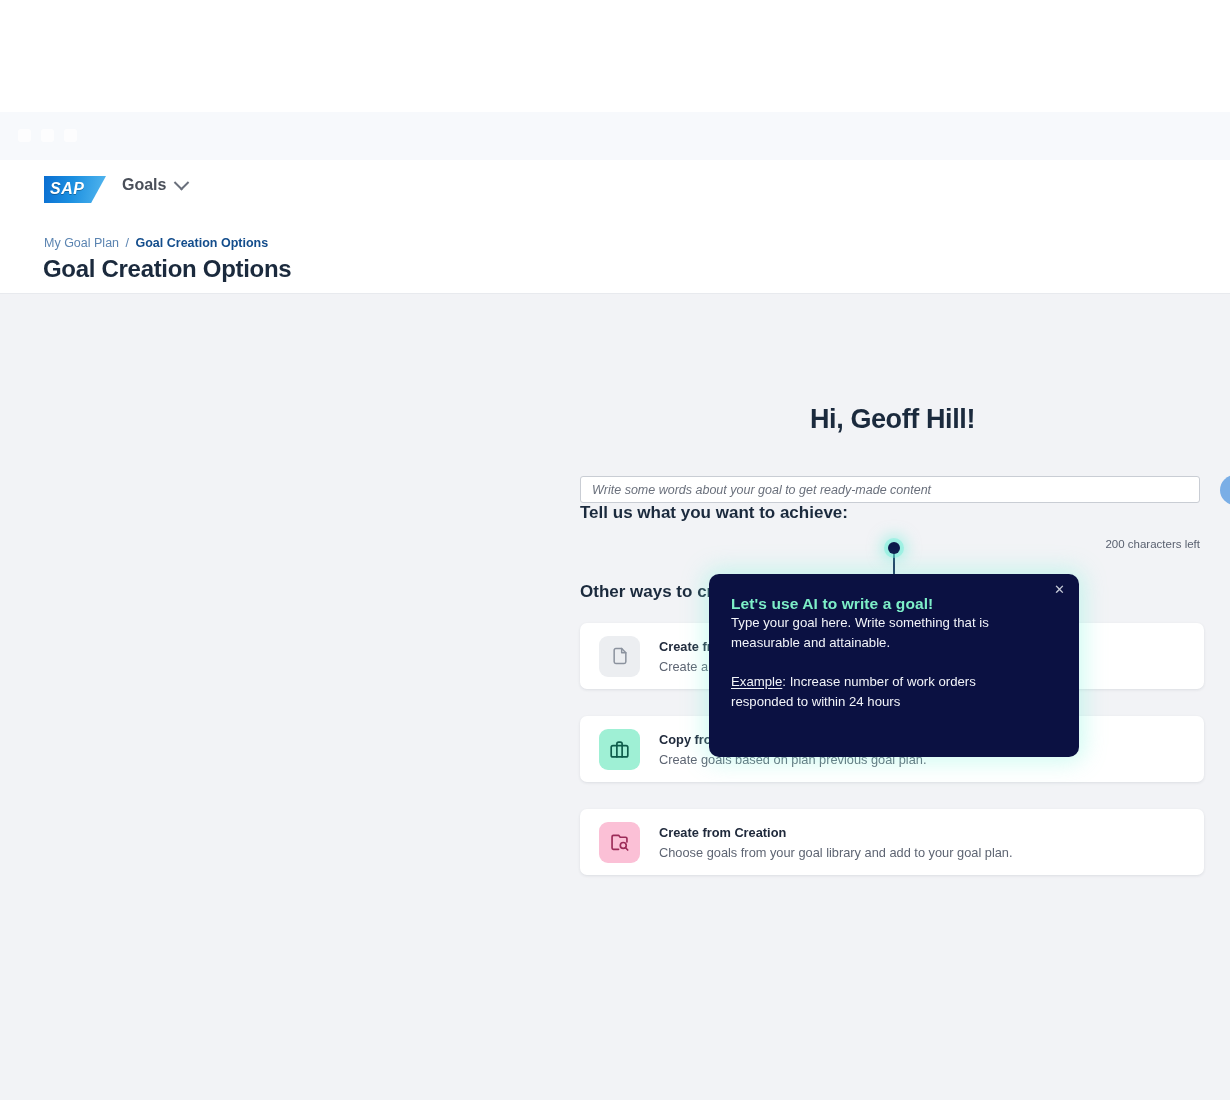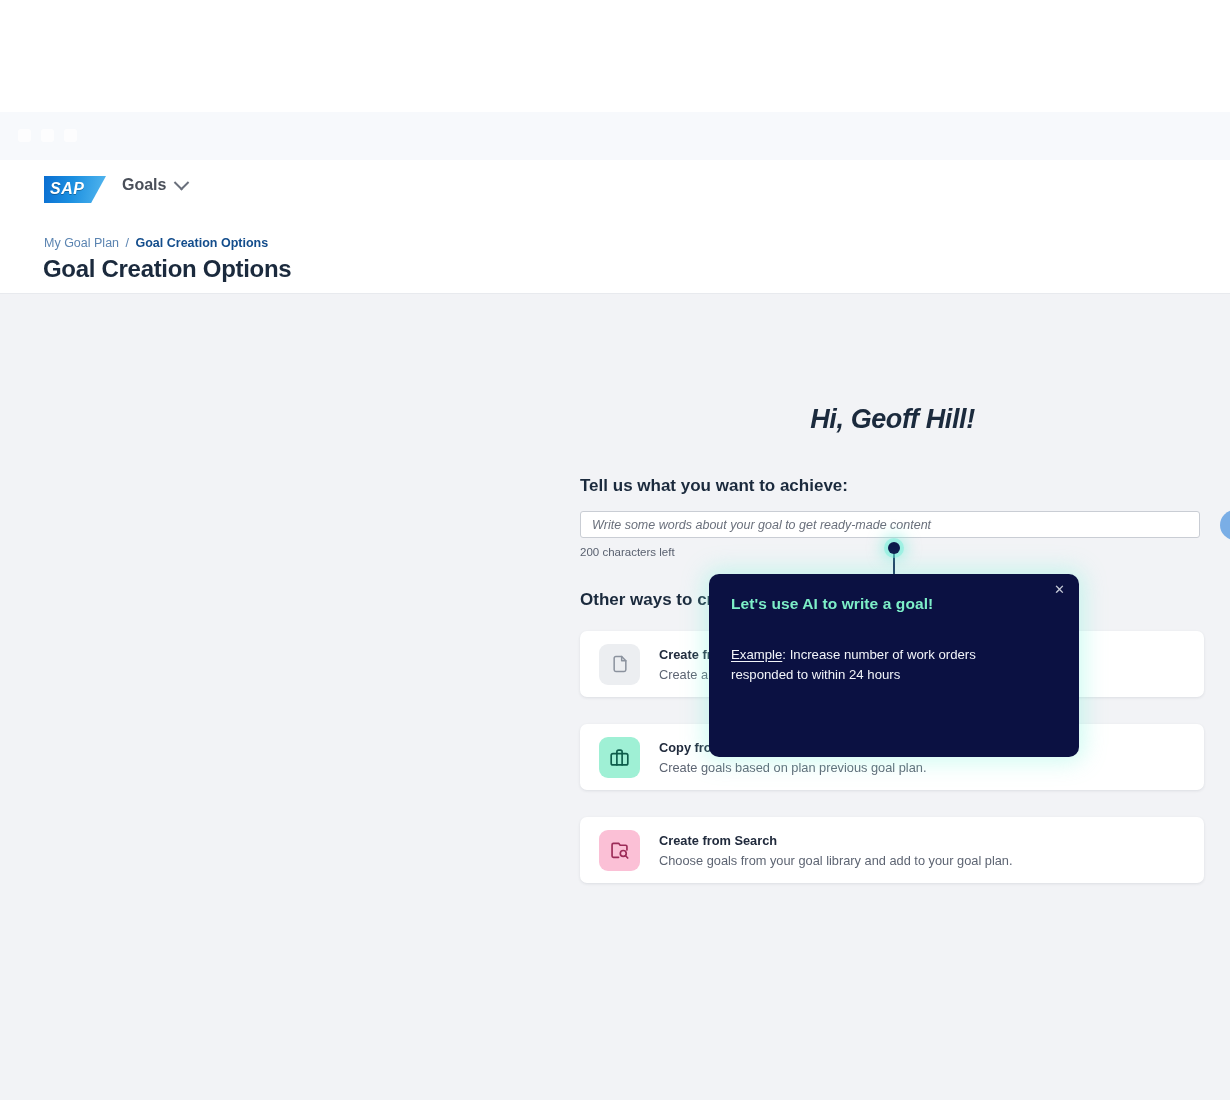--- a/index.html
+++ b/index.html
@@ -137,21 +137,20 @@
     width: 625px;
   }
 
   #greeting {
     text-align: center;
     font-size: 27px;
     font-weight: bold;
     color: #1b2a3d;
     letter-spacing: -0.4px;
     margin-bottom: 41px;
-    font-style: italic;
   }
 
   #prompt-label {
     font-size: 17px;
     font-weight: bold;
     color: #1b2a3d;
     margin-bottom: 15px;
   }
 
   #goal-input-row { position: relative; }
@@ -183,21 +182,21 @@
     left: 10px; top: 10px;
     width: 9px; height: 9px;
     border-top: 2px solid #ffffff;
     border-right: 2px solid #ffffff;
     transform: rotate(45deg);
   }
 
   #char-count {
     margin-top: 8px;
     width: 620px;
-    text-align: left;
+    text-align: right;
     font-size: 11.5px;
     color: #5a6170;
   }
 
   #other-ways-title {
     margin-top: 32px;
     font-size: 17px;
     font-weight: bold;
     color: #1b2a3d;
   }
@@ -287,21 +286,21 @@
     color: #7defc8;
     letter-spacing: .1px;
   }
   #coach-body {
     font-size: 13.2px;
     line-height: 19.5px;
     color: #f2f4f9;
     max-width: 300px;
   }
   #coach-example {
-    margin-top: 32px;
+    margin-top: 20px;
     font-size: 13.2px;
     line-height: 19.5px;
     color: #f2f4f9;
     max-width: 300px;
   }
   #coach-example .lead {
     text-decoration: underline;
     text-underline-offset: 2px;
   }
 </style>
@@ -339,29 +338,29 @@
       <span class="crumb-cur">Goal Creation Options</span>
     </div>
 
     <div id="page-title">Goal Creation Options</div>
   </div>
 
   <div id="main">
     <div id="content">
 
       <div id="greeting">Hi, Geoff Hill!</div>
-
-      <div id="prompt-label">Tell us what you want to achieve:</div>
 
       <div id="goal-input-row">
         <input id="goal-input" type="text" placeholder="Write some words about your goal to get ready-made content" style="">
         <button id="submit-button">
           <span class="arrow"></span>
         </button>
       </div>
+
+      <div id="prompt-label">Tell us what you want to achieve:</div>
 
       <div id="char-count">200 characters left</div>
 
       <div id="other-ways-title">Other ways to create goals</div>
 
       <div id="cards">
 
         <div class="opt-card">
           <div class="opt-icon gray">
             <svg width="20" height="20" viewBox="0 0 24 24" fill="none" stroke="#8b929e" stroke-width="1.8" stroke-linecap="round" stroke-linejoin="round">
@@ -391,33 +390,34 @@
 
         <div class="opt-card">
           <div class="opt-icon pink">
             <svg width="21" height="21" viewBox="0 0 24 24" fill="none" stroke="#9c2b58" stroke-width="1.9" stroke-linecap="round" stroke-linejoin="round">
               <path d="M20.5 11.5V7.5a1.5 1.5 0 0 0-1.5-1.5h-6.2l-1.8-2.2H5a1.5 1.5 0 0 0-1.5 1.5v13A1.5 1.5 0 0 0 5 19.8h6"></path>
               <circle cx="16.3" cy="15.4" r="3.4"></circle>
               <path d="M18.9 18l2.5 2.6"></path>
             </svg>
           </div>
           <div class="opt-text">
-            <div class="opt-title">Create from Search</div>
+            <div class="opt-title">Create from Creation</div>
             <div class="opt-desc">Choose goals from your goal library and add to your goal plan.</div>
           </div>
         </div>
 
       </div>
     </div>
   </div>
 
   <div id="coach-stem"></div>
   <div id="coach-anchor"></div>
 
   <div id="coach-mark">
     <div id="coach-close">✕</div>
     <div id="coach-title">Let's use AI to write a goal!</div>
+    <div id="coach-body">Type your goal here. Write something that is measurable and attainable.</div>
     <div id="coach-example">
       <span class="lead">Example</span><span>: Increase number of work orders responded to within 24 hours</span>
     </div>
   </div>
 
 </div>
 
 </body></html>

